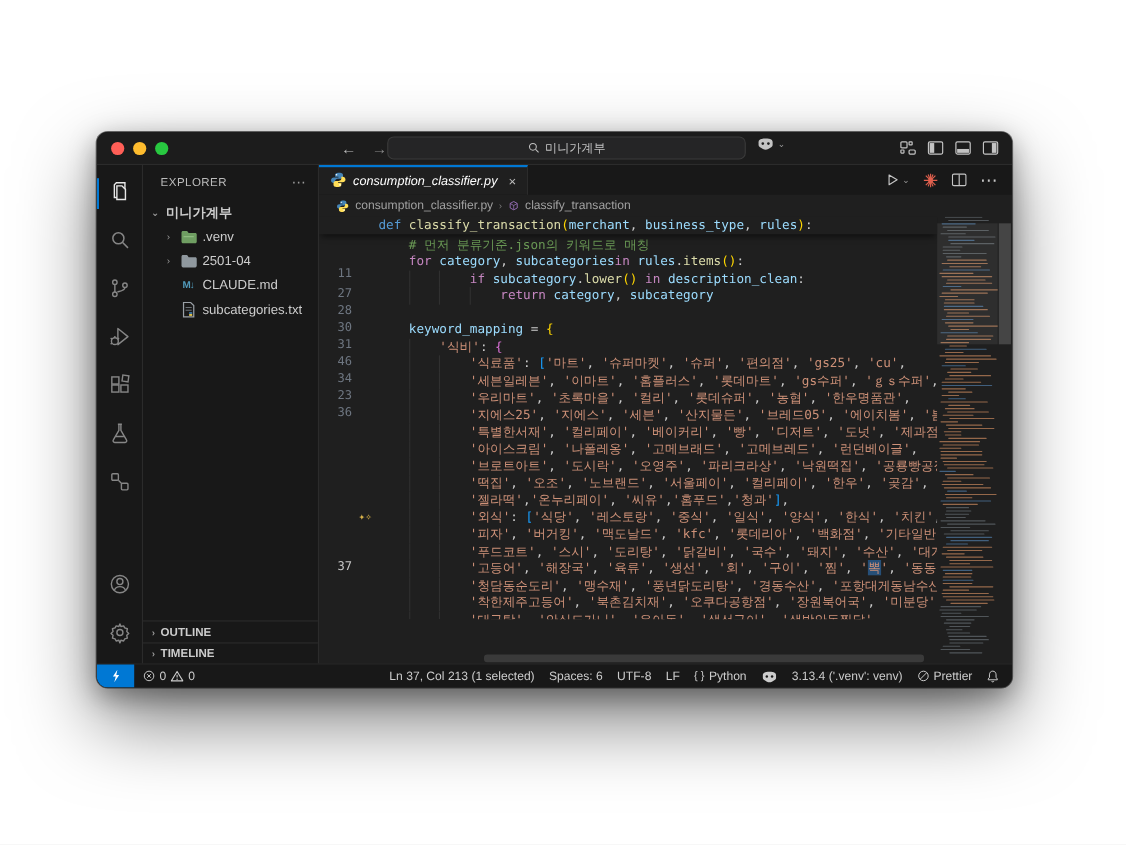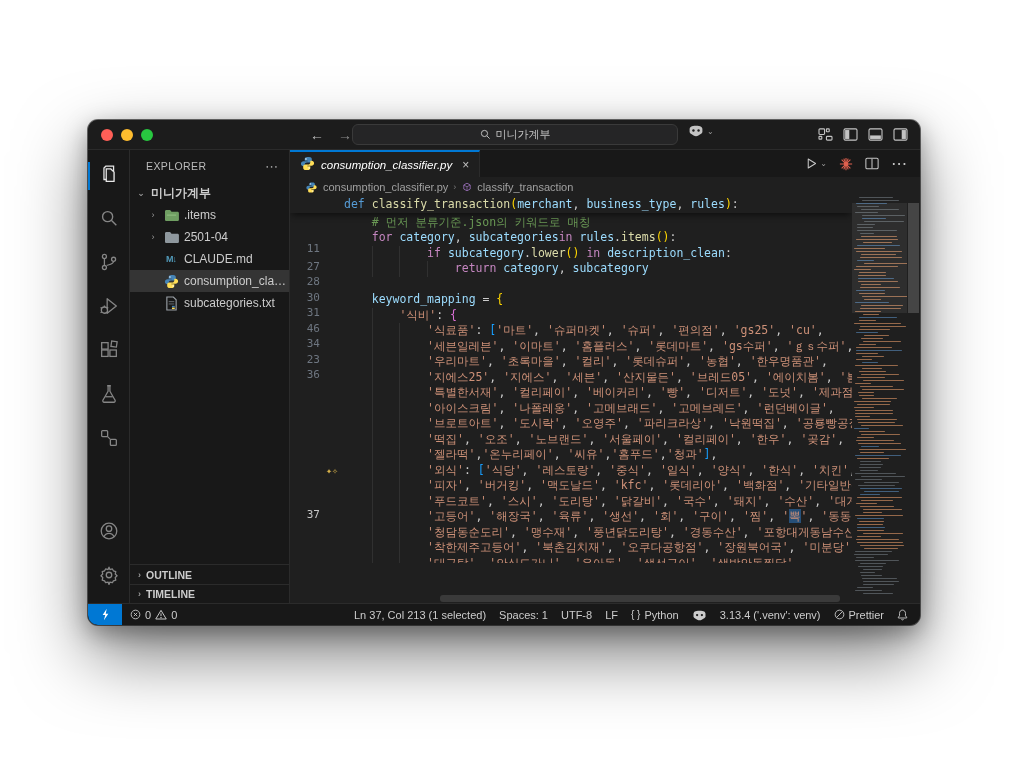--- a/index.html
+++ b/index.html
@@ -238,49 +238,37 @@
               <span class="flabel">미니가계부</span>
             </div>
             <div class="trow child">
               <span class="tchev">›</span>
               <span class="ficon">
                 <svg width="15" height="13" viewBox="0 0 16 14">
                   <path fill="#6f9e62" d="M1 2.5C1 1.7 1.7 1 2.5 1h4l1.5 2h6.5c.8 0 1.5.7 1.5 1.5v7c0 .8-.7 1.5-1.5 1.5h-12C1.7 13 1 12.3 1 11.5z"></path>
                   <rect x="3" y="6" width="10" height="1.2" fill="#8fbd80"></rect>
                 </svg>
               </span>
-              <span class="flabel">.items</span>
+              <span class="flabel">.venv</span>
             </div>
             <div class="trow child">
               <span class="tchev">›</span>
               <span class="ficon">
                 <svg width="15" height="13" viewBox="0 0 16 14">
                   <path fill="#8f989e" d="M1 2.5C1 1.7 1.7 1 2.5 1h4l1.5 2h6.5c.8 0 1.5.7 1.5 1.5v7c0 .8-.7 1.5-1.5 1.5h-12C1.7 13 1 12.3 1 11.5z"></path>
                 </svg>
               </span>
               <span class="flabel">2501-04</span>
             </div>
             <div class="trow child">
               <span class="tchev"></span>
               <span class="ficon">
                 <span style="color:#519aba;font-size:9px;font-weight:bold;letter-spacing:-1px">M↓</span>
               </span>
               <span class="flabel">CLAUDE.md</span>
-            </div>
-            <div class="trow child sel">
-              <span class="tchev"></span>
-              <span class="ficon">
-                <svg width="15" height="15" viewBox="0 0 16 16">
-                  <path fill="#4584b6" d="M7.9 1C6.1 1 5 1.9 5 3.2V5h3.2v.6H3.7C2.2 5.6 1 6.7 1 8.3s1.1 2.7 2.6 2.7H5V9.2C5 7.9 6.1 7 7.4 7h3.1C11.7 7 12.6 6 12.6 4.8V3.2C12.6 1.9 11.5 1 9.7 1z"></path>
-                  <circle cx="6.3" cy="3.1" r=".8" fill="#fff"></circle>
-                  <path fill="#ffde57" d="M8.1 15c1.8 0 2.9-.9 2.9-2.2V11H7.8v-.6h4.5c1.5 0 2.7-1.1 2.7-2.7S13.9 5 12.4 5H11v1.8C11 8.1 9.9 9 8.6 9H5.5C4.3 9 3.4 10 3.4 11.2v1.6C3.4 14.1 4.5 15 6.3 15z"></path>
-                  <circle cx="9.7" cy="12.9" r=".8" fill="#fff"></circle>
-                </svg>
-              </span>
-              <span class="flabel">consumption_clas...</span>
             </div>
             <div class="trow child">
               <span class="tchev"></span>
               <span class="ficon">
                 <svg width="13" height="15" viewBox="0 0 14 16">
                   <path fill="none" stroke="#9aa0a6" stroke-width="1.2" d="M2 1h7l3 3v11H2z"></path>
                   <line x1="4" y1="6" x2="10" y2="6" stroke="#6a7076" stroke-width="1"></line>
                   <line x1="4" y1="8.5" x2="10" y2="8.5" stroke="#6a7076" stroke-width="1"></line>
                   <rect x="7.5" y="10.5" width="3" height="1.6" fill="#4584b6"></rect>
                   <rect x="7.5" y="12.4" width="3" height="1.6" fill="#ffde57"></rect>
@@ -556,21 +544,21 @@
               <circle cx="8" cy="11" r=".9" fill="#cccccc"></circle>
             </svg>
           <span>0</span>
         </span>
       </div>
       <div class="sb-right" id="sbright">
           <span class="sbitem icon-inline">
             <span>Ln 37, Col 213 (1 selected)</span>
           </span>
           <span class="sbitem icon-inline">
-            <span>Spaces: 1</span>
+            <span>Spaces: 6</span>
           </span>
           <span class="sbitem icon-inline">
             <span>UTF-8</span>
           </span>
           <span class="sbitem icon-inline">
             <span>LF</span>
           </span>
           <span class="sbitem icon-inline">
             <span style="display:inline-flex">
               <span style="font-size:10px;color:#cccccc">{ }</span>

